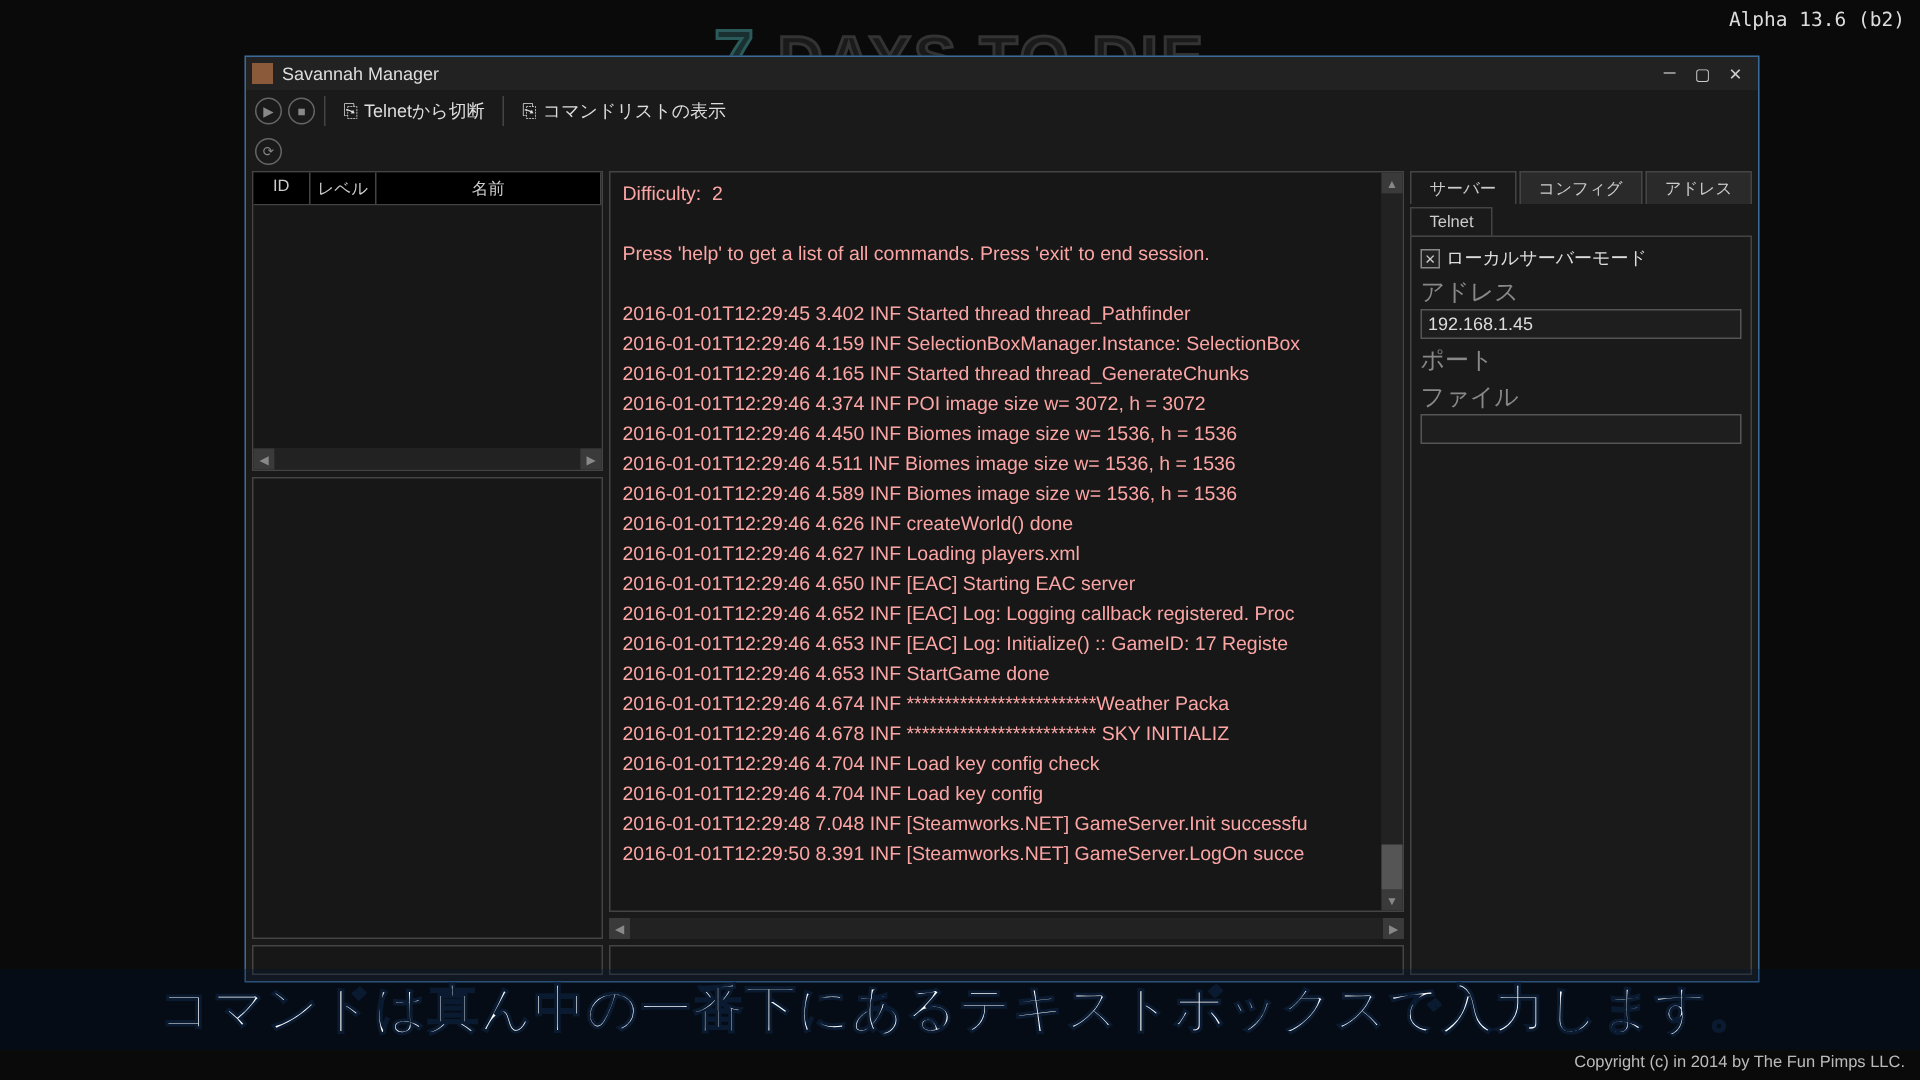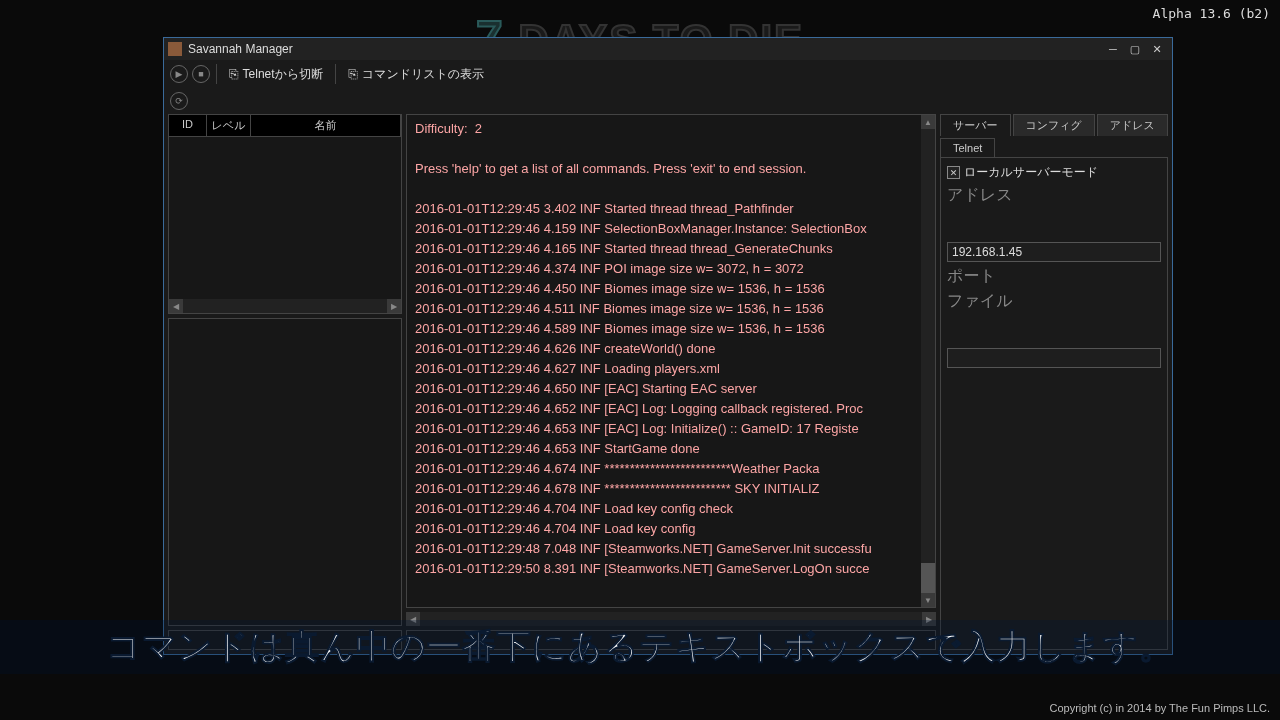--- a/index.html
+++ b/index.html
@@ -44,22 +44,22 @@
 .right-col { width: 228px; display: flex; flex-direction: column; }
 .tabs { display: flex; gap: 2px; align-items: center; }
 .tab { padding: 3px 12px; font-size: 11px; background: #2a2a2a; border: 1px solid #444; border-bottom: none; color: #ccc; cursor: pointer; }
 .tab.active { background: #1a1a1a; }
 .subtab-row { display:flex; margin-top:2px; }
 .subtab { padding: 3px 12px; font-size: 11px; background: #1a1a1a; border: 1px solid #444; color: #ccc; cursor:pointer; }
 .panel { flex: 1; border: 1px solid #444; background: #1a1a1a; padding: 6px; margin-top: -1px; }
 .checkbox-row { display: flex; align-items: center; gap: 4px; font-size: 12px; color: #ddd; margin-bottom: 4px; }
 .chk { width: 13px; height: 13px; border: 1px solid #888; display:flex;align-items:center;justify-content:center;font-size:9px;color:#ccc;background:#222; }
 .field-label { font-size: 16px; color: #888; margin-top: 4px; }
-.field-input { border: 1px solid #555; background: #1e1e1e; height: 20px; font-size: 12px; color: #ddd; padding: 0 4px; width: 100%; margin-top: 36px; }
-.subtitle-bar { position: absolute; left: 0; right: 0; bottom: 46px; background: rgba(0,20,50,0.3); padding: 4px 0; text-align: center; }
+.field-input { border: 1px solid #555; background: #1e1e1e; height: 20px; font-size: 12px; color: #ddd; padding: 0 4px; width: 100%; }
+.subtitle-bar { position: absolute; left: 0; right: 0; bottom: 20px; background: rgba(0,20,50,0.3); padding: 4px 0; text-align: center; }
 .subtitle { font-size: 34px; color: #fff; -webkit-text-stroke: 2px #0a1a30; font-weight: 500; letter-spacing: 1px; }
 </style>
 </head>
 <body>
 
 <div class="bg-logo"><span class="accent">7</span> DAYS TO DIE</div>
 <div class="version">Alpha 13.6 (b2)</div>
 <div class="copyright">Copyright (c) in 2014 by The Fun Pimps LLC.</div>
 
 <div class="window">

